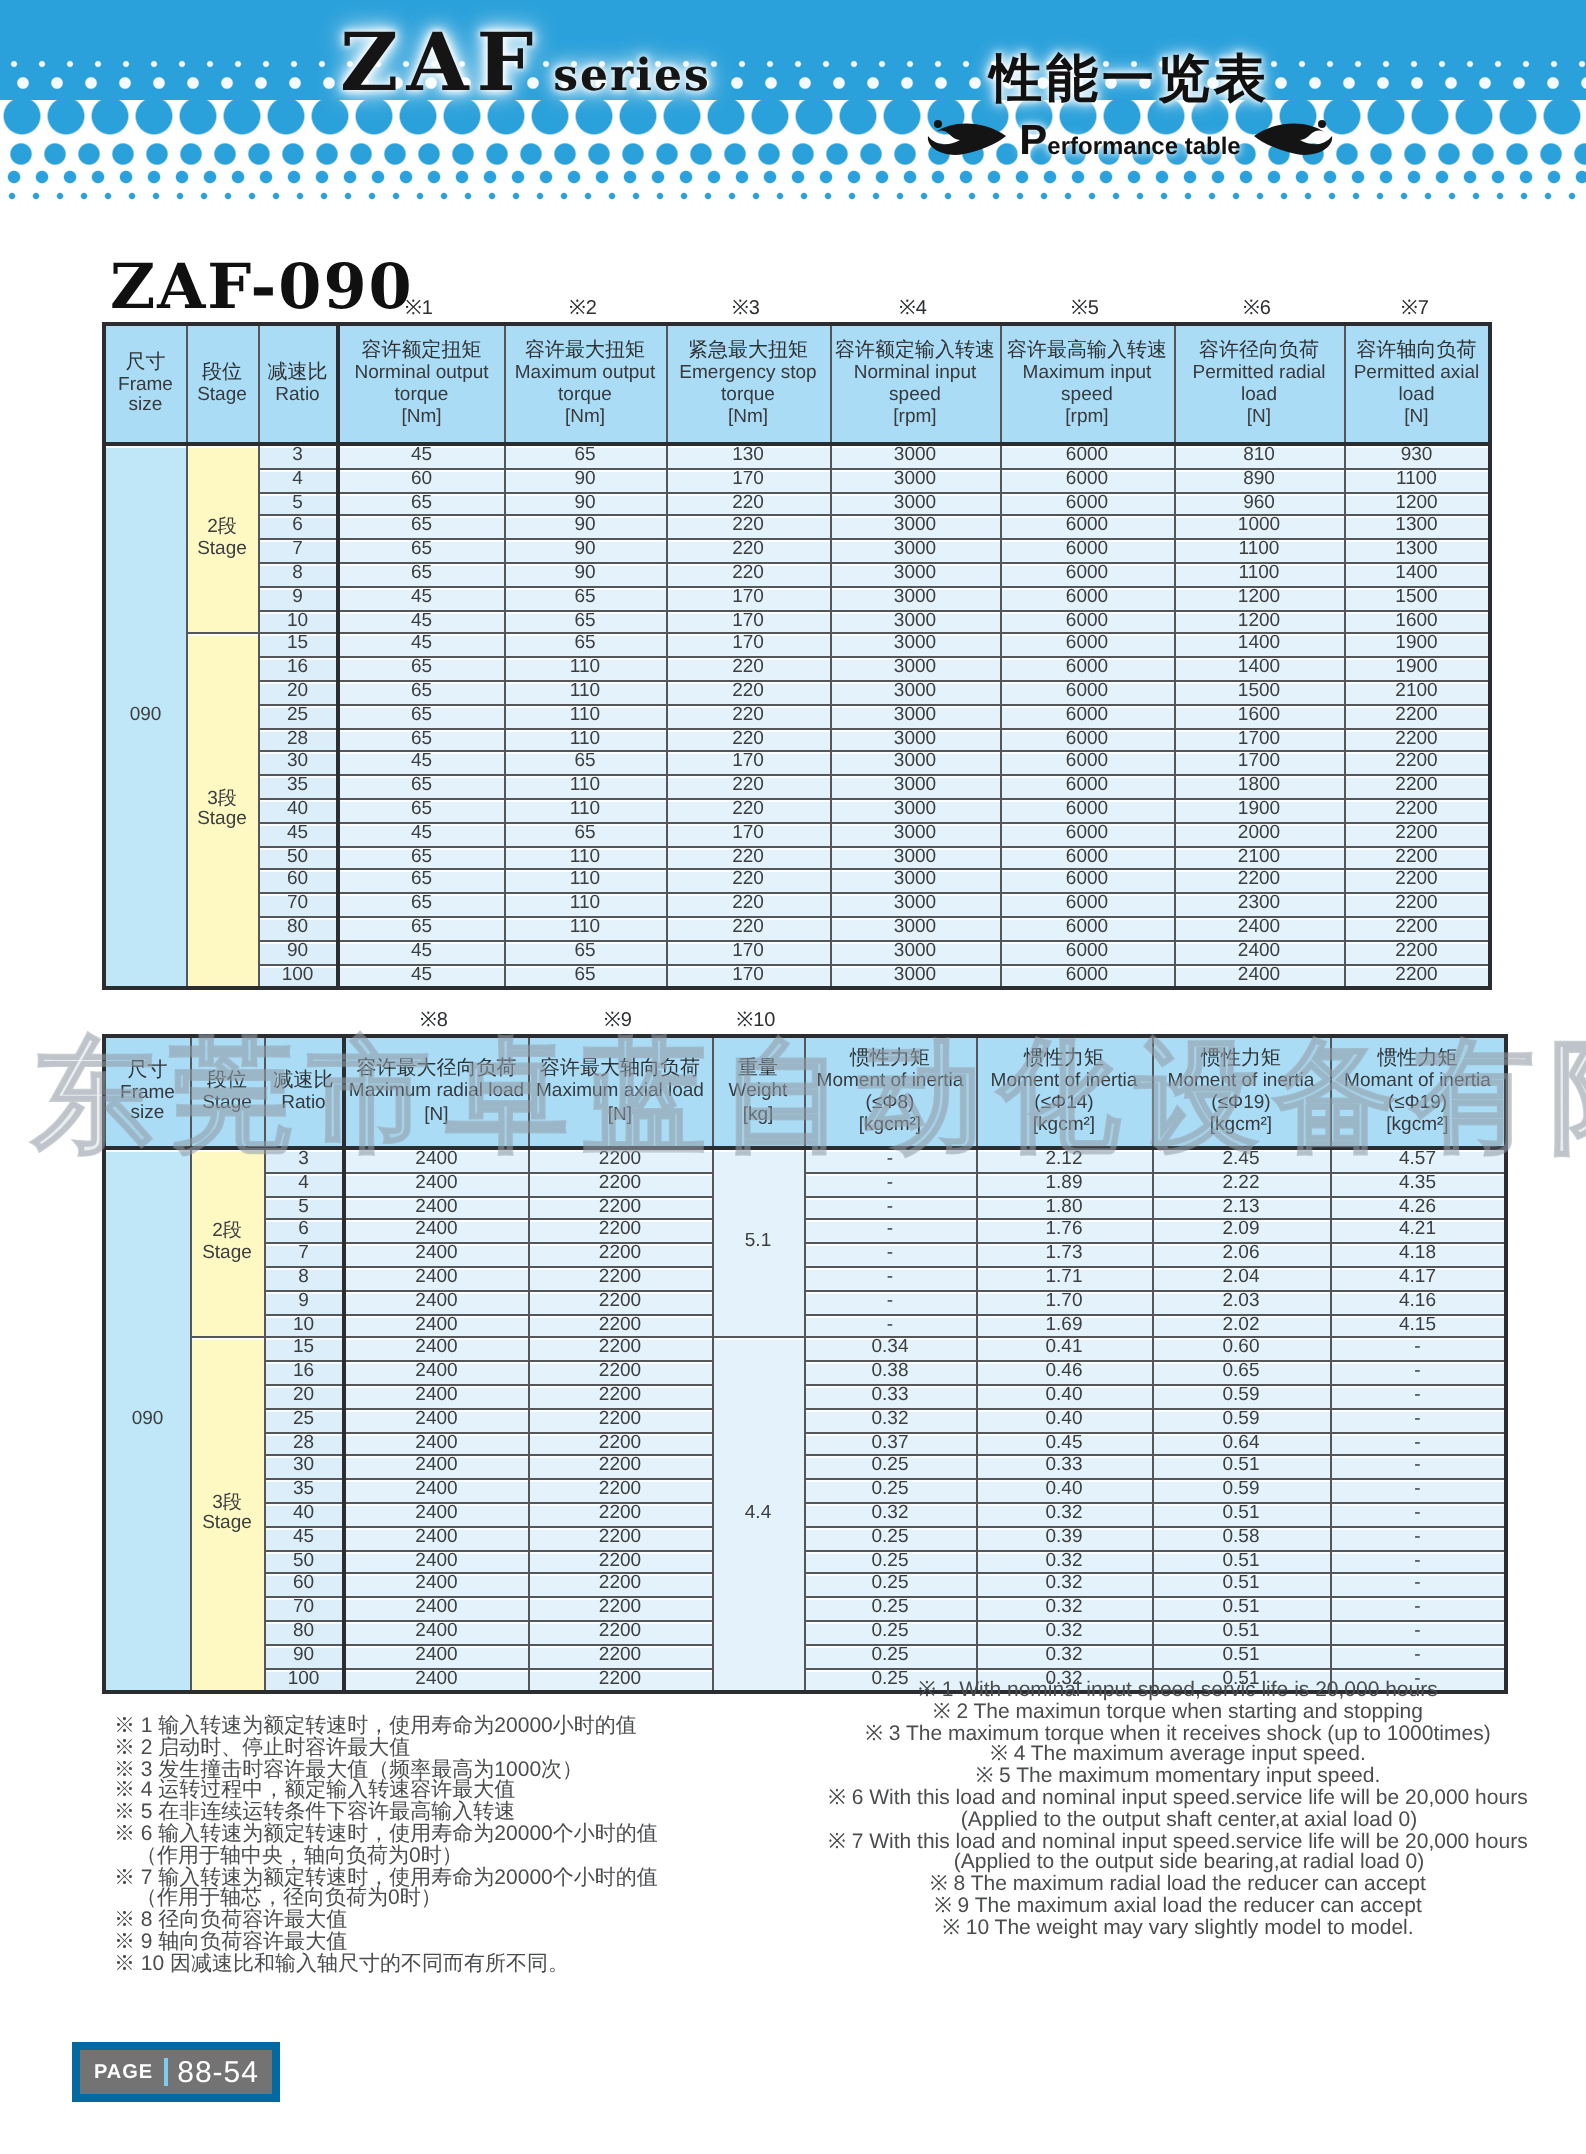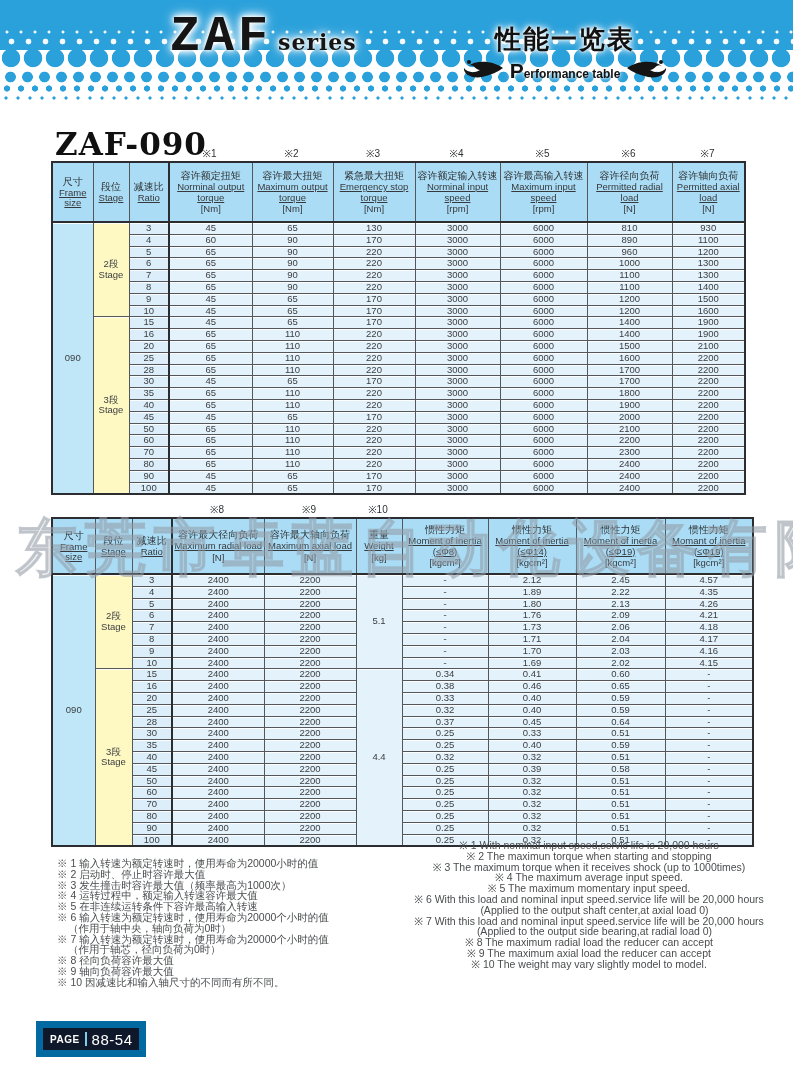--- a/index.html
+++ b/index.html
@@ -16,21 +16,21 @@
       radial-gradient(circle, #2ba1db 5px,  rgba(43,161,219,0) 5.7px),
       radial-gradient(circle, #2ba1db 2.8px, rgba(43,161,219,0) 3.4px),
       radial-gradient(circle, #2ba1db 1.3px, rgba(43,161,219,0) 1.9px),
       linear-gradient(#2ba1db,#2ba1db);
     background-repeat:repeat-x;
     background-size:14px 6px,17px 9px,22px 22px,17px 14px,14px 9px,12px 6px,100% 50px;
     background-position:0 29px,3px 37px,0 47px,2px 70px,0 84px,0 95px,0 0;}
   .brand{position:absolute;left:170px;top:8px;display:flex;align-items:baseline;
     font-family:"DejaVu Serif",serif;font-weight:bold;color:#151515;
     text-shadow:0 0 3px #fff,0 0 6px #fff,0 0 10px #fff,0 0 14px #fff;}
-  .brand-main{font-size:50px;letter-spacing:4px;font-family:Liberation Mono, monospace;}
+  .brand-main{font-size:40px;letter-spacing:4px;}
   .brand-suffix{font-size:22px;margin-left:6px;letter-spacing:1px;}
   .banner-right{position:absolute;left:450px;top:22px;width:230px;text-align:center;}
   .title-zh{font-size:26px;font-weight:bold;color:#111;letter-spacing:2px;
     text-shadow:0 0 3px #fff,0 0 6px #fff,0 0 9px #fff;}
   .title-en-row{display:flex;align-items:flex-end;justify-content:center;margin-top:2px;
     text-shadow:0 0 3px #fff,0 0 6px #fff;}
   .title-en{color:#111;white-space:nowrap;}
   .title-en .cap{font-size:21px;font-weight:bold;}
   .title-en .rest{font-size:12px;font-weight:bold;}
   .swash{flex:none;margin:0 6px 2px 6px;}
@@ -47,21 +47,21 @@
   table{border-collapse:collapse;table-layout:fixed;}
   .refs-table td{border:none;height:17px;padding:0;text-align:center;
     font-size:10px;color:#2e3133;}
   .perf{border:2px solid #2b2d30;}
   .perf th,.perf td{border:1px solid #54565a;text-align:center;overflow:hidden;}
   .perf thead th{background:#aadcf5;vertical-align:middle;padding:0 1px;
     border-bottom:2px solid #2b2d30;font-weight:normal;}
   #t1 thead th{height:58px;}
   #t2 thead th{height:54px;}
   .h-zh{font-size:10px;color:#2e3133;line-height:12px;white-space:nowrap;}
-  .h-en{font-size:9.5px;color:#37393c;line-height:10.5px;text-decoration:underline;}
+  .h-en{font-size:9.5px;color:#37393c;line-height:10.5px;}
   .h-unit{font-size:9.5px;color:#37393c;line-height:11px;}
   .perf tbody td{height:10.8px;line-height:10.8px;padding:0;font-size:9.5px;
     color:#3b3d3f;box-shadow:inset 0 1px 0 rgba(255,255,255,.85);}
   td.frame-c{background:#bfe7f8;font-size:10.5px;}
   td.stage-c{background:#fef9c3;font-size:10px;line-height:14px;}
   td.ratio-c{background:#dbeefa;border-right:2px solid #2b2d30;}
   th.ratio-h{border-right:2px solid #2b2d30;}
   td.val-c{background:#e4f2fb;}
   td.weight-c{background:#e4f2fb;font-size:9.5px;}
 
@@ -72,21 +72,21 @@
     pointer-events:none;z-index:6;}
 
   
   .notes-zh{position:absolute;left:57px;top:858px;width:330px;}
   .notes-en{position:absolute;left:394px;top:840px;width:390px;text-align:center;}
   .note-line{font-size:10.5px;line-height:10.8px;color:#4a4c4e;white-space:nowrap;}
   .note-line.cont{padding-left:11px;}
 
   
   .page-badge{position:absolute;left:36px;top:1021px;height:22px;display:inline-flex;
-    align-items:center;background:#0f172a;border:7px solid #0369a1;padding:0 7px 0 7px;}
+    align-items:center;background:#737373;border:4px solid #0369a1;padding:0 7px 0 7px;}
   .page-label{font-size:10px;font-weight:bold;color:#fff;letter-spacing:.5px;}
   .page-divider{width:2px;height:14px;background:#7ecbf0;margin:0 5px;}
   .page-number{font-size:15px;color:#fff;letter-spacing:.5px;}
 </style>
 </head>
 <body>
 
 <div class="sheet">
 
   <div class="banner">

